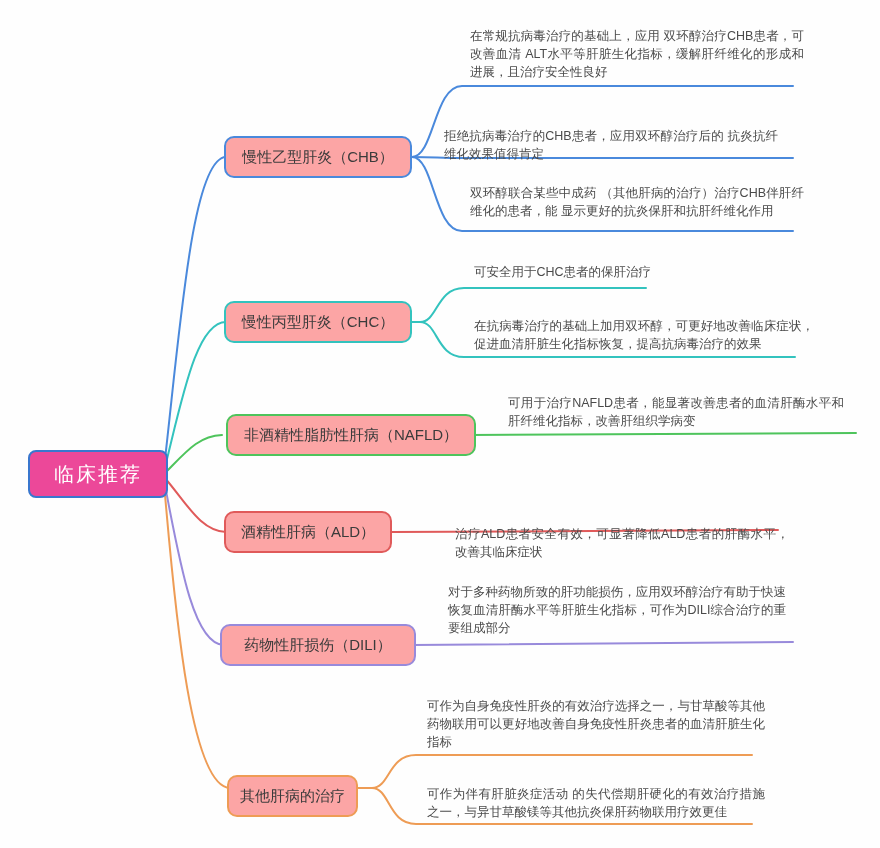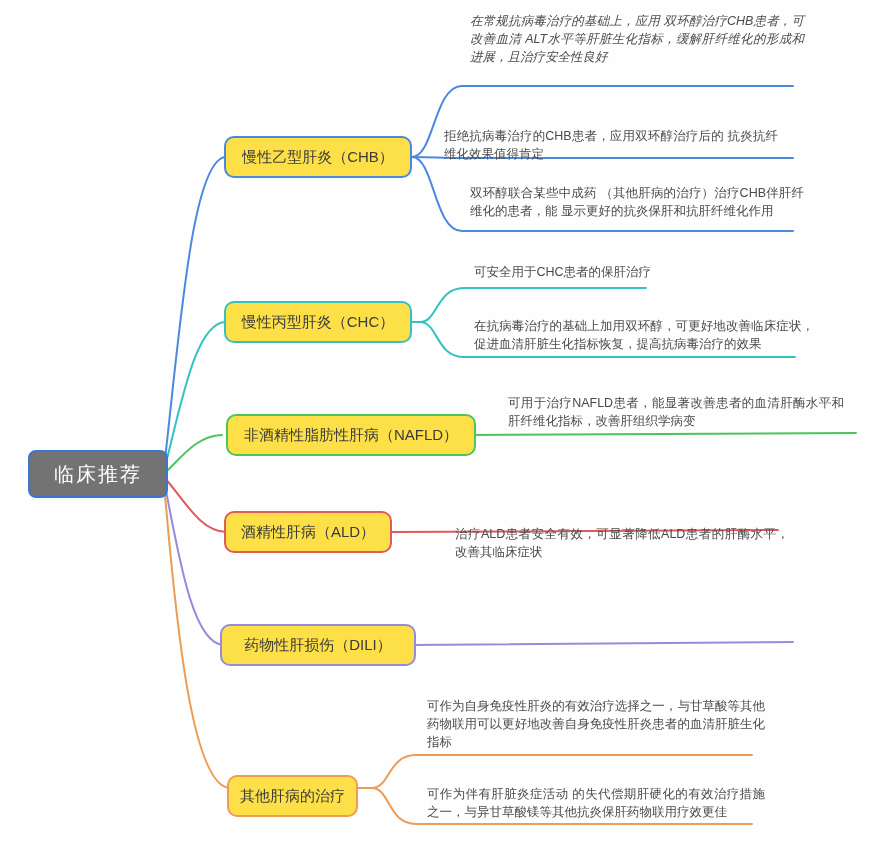--- a/index.html
+++ b/index.html
@@ -11,32 +11,32 @@
     font-family: "Liberation Sans", "DejaVu Sans", sans-serif;
     overflow: hidden;
   }
   .wires { position: absolute; left: 0; top: 0; z-index: 1; }
   .wires path { fill: none; stroke-width: 2; stroke-linecap: round; }
 
   .node {
     position: absolute;
     z-index: 2;
     box-sizing: border-box;
-    background: #fde047;
+    background: #fca5a5;
     border: 2px solid #888;
     border-radius: 10px;
     display: flex;
     align-items: center;
     justify-content: center;
     color: #3b3b3b;
     font-size: 15px;
     white-space: nowrap;
   }
   .node.root {
-    background: #737373;
+    background: #ec4899;
     border-color: #3977ce;
     border-radius: 8px;
     color: #ffffff;
     font-size: 20px;
     letter-spacing: 2px;
   }
   .b-chb   { border-color: #4a89dc; }
   .b-chc   { border-color: #33c3be; align-items: center; }
   .b-nafld { border-color: #4ec45c; margin-left: 8px; }
   .b-ald   { border-color: #e05a5a; }
@@ -102,28 +102,29 @@
   </div>
 
   <div class="node b-dili" style="left:220px; top:624px; width:196px; height:42px;">
     <span>药物性肝损伤（DILI）</span>
   </div>
 
   <div class="node b-other" style="left:227px; top:767px; width:131px; height:42px;">
     <span>其他肝病的治疗</span>
   </div>
 
-  <div class="leaf" style="left:470px; top:12px;  width:334px;font-style:italic;">在常规抗病毒治疗的基础上，应用 双环醇治疗CHB患者，可改善血清 ALT水平等肝脏生化指标，缓解肝纤维化的形成和进展，且治疗安全性良好</div>
+  <div class="leaf" style="left:470px; top:27px;  width:334px;">在常规抗病毒治疗的基础上，应用 双环醇治疗CHB患者，可改善血清 ALT水平等肝脏生化指标，缓解肝纤维化的形成和进展，且治疗安全性良好</div>
   <div class="leaf" style="left:444px; top:127px; width:334px;">拒绝抗病毒治疗的CHB患者，应用双环醇治疗后的 抗炎抗纤维化效果值得肯定</div>
   <div class="leaf" style="left:470px; top:184px; width:334px;">双环醇联合某些中成药 （其他肝病的治疗）治疗CHB伴肝纤维化的患者，能 显示更好的抗炎保肝和抗肝纤维化作用</div>
 
   <div class="leaf" style="left:474px; top:263px; width:340px;">可安全用于CHC患者的保肝治疗</div>
   <div class="leaf" style="left:474px; top:317px; width:340px;">在抗病毒治疗的基础上加用双环醇，可更好地改善临床症状，促进血清肝脏生化指标恢复，提高抗病毒治疗的效果</div>
 
   <div class="leaf" style="left:508px; top:394px; width:336px;">可用于治疗NAFLD患者，能显著改善患者的血清肝酶水平和肝纤维化指标，改善肝组织学病变</div>
 
   <div class="leaf" style="left:455px; top:487px; width:334px;margin-top:38px;">治疗ALD患者安全有效，可显著降低ALD患者的肝酶水平，改善其临床症状</div>
 
+  <div class="leaf" style="left:448px; top:583px; width:338px;">对于多种药物所致的肝功能损伤，应用双环醇治疗有助于快速恢复血清肝酶水平等肝脏生化指标，可作为DILI综合治疗的重要组成部分</div>
 
   <div class="leaf" style="left:427px; top:697px; width:338px;">可作为自身免疫性肝炎的有效治疗选择之一，与甘草酸等其他药物联用可以更好地改善自身免疫性肝炎患者的血清肝脏生化指标</div>
   <div class="leaf" style="left:427px; top:785px; width:338px;">可作为伴有肝脏炎症活动 的失代偿期肝硬化的有效治疗措施之一，与异甘草酸镁等其他抗炎保肝药物联用疗效更佳</div>
 
 </div>
 
 </body></html>

